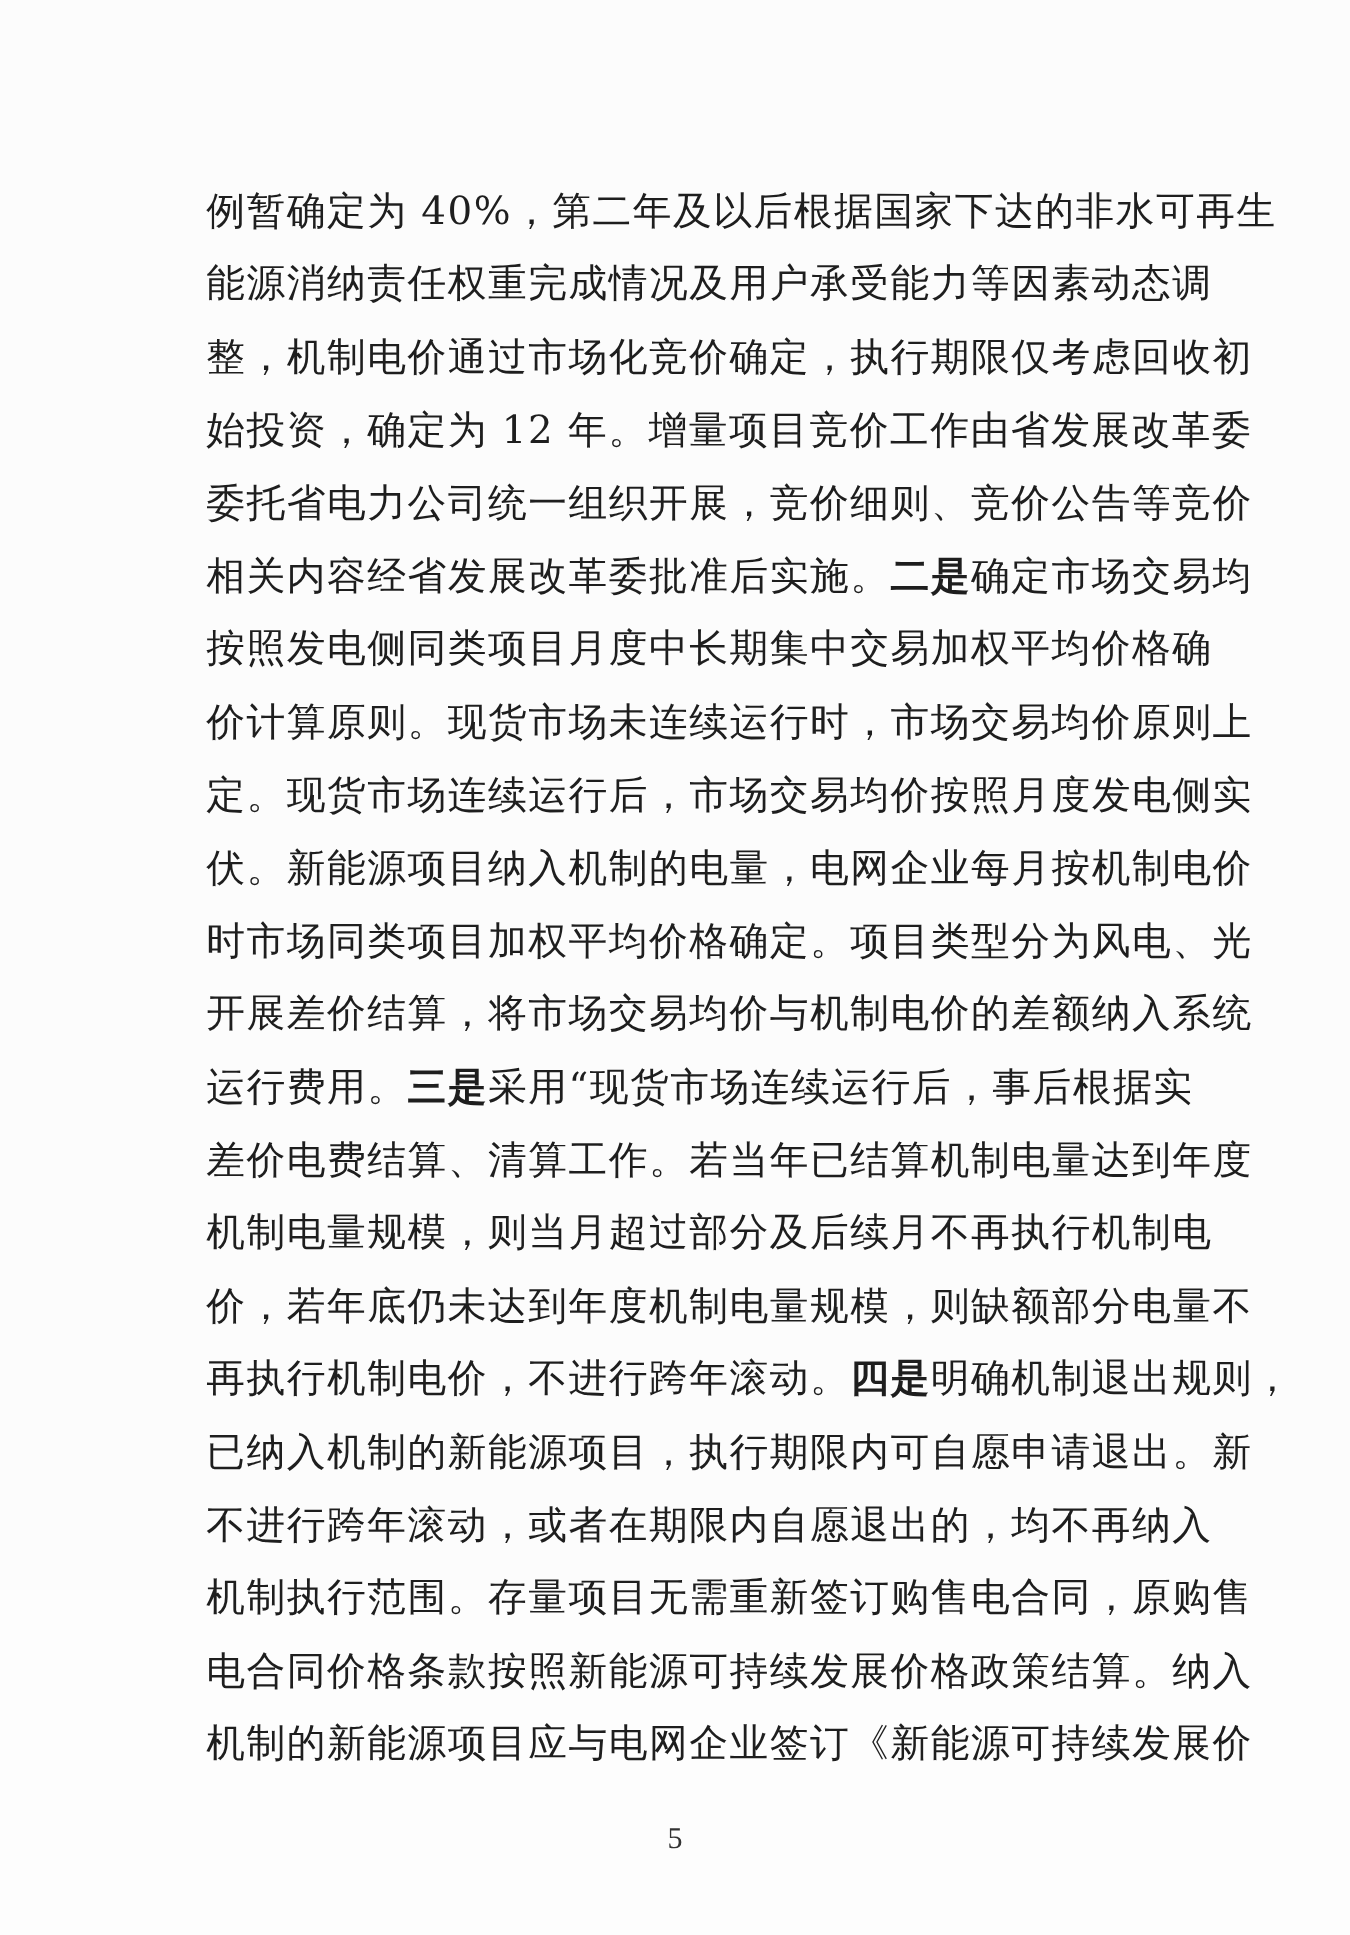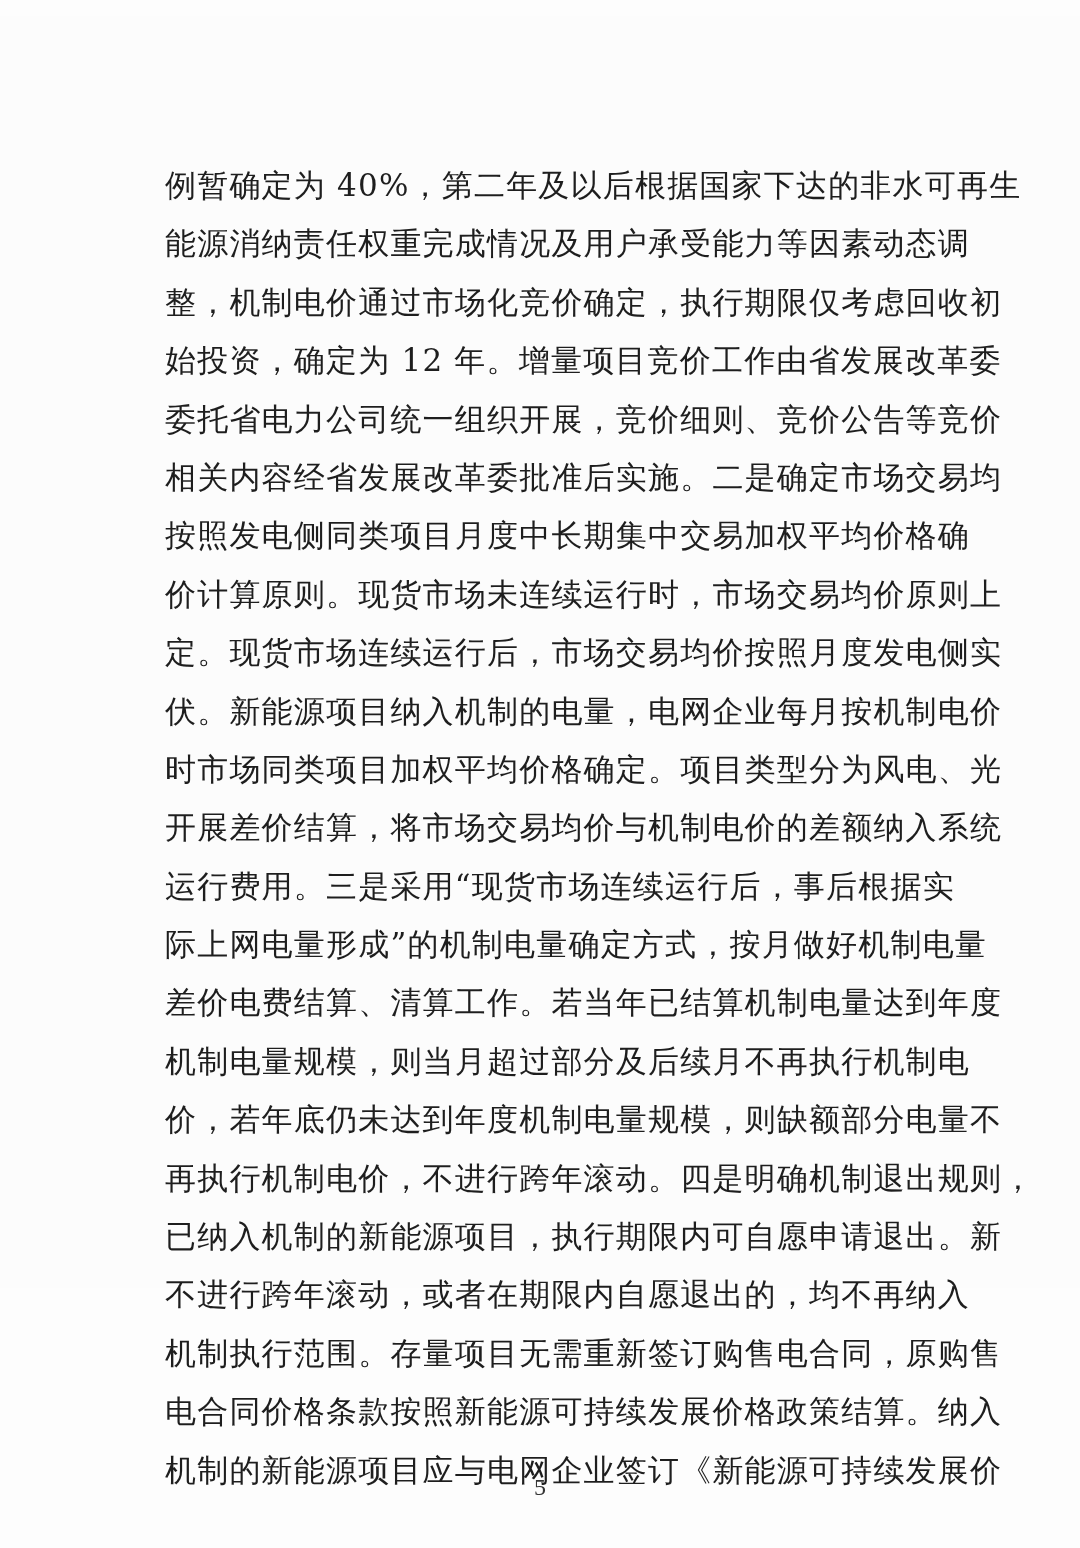--- a/index.html
+++ b/index.html
@@ -9,21 +9,21 @@
     }
     body {
       width: 1080px;
       height: 1548px;
       position: relative;
       overflow: hidden;
       background: #fdfdfd;
     }
     .page {
       position: absolute;
-      left: 0; top: 16px;
+      left: 0; top: 0;
       width: 1080px;
       height: 1272px;
       background: #fcfcfc;
     }
     .body-text {
       position: absolute;
       left: 165px;
       top: 140px;
       width: 752px;
       margin: 0;
@@ -37,21 +37,21 @@
       display: block;
       white-space: nowrap;
       text-align: justify;
       text-align-last: justify;
       height: 58.4px;
     }
     .line.last {
       text-align-last: justify;
     }
     .bold {
-      font-weight: normal;
+      font-weight: bold;
       font-family: "DejaVu Sans", "Liberation Sans", sans-serif;
     }
     .page-number {
       position: absolute;
       left: 0;
       width: 1080px;
       top: 1458px;
       text-align: center;
       font-family: "Liberation Serif", "DejaVu Serif", serif;
       font-size: 24px;
@@ -69,21 +69,20 @@
       <span class="line"><span>始投资，确定为 12 年。增量项目竞价工作由省发展改革委</span></span>
       <span class="line"><span>委托省电力公司统一组织开展，竞价细则、竞价公告等竞价</span></span>
       <span class="line"><span>相关内容经省发展改革委批准后实施。</span><span class="bold">二是</span><span>确定市场交易均</span></span>
       <span class="line"><span>按照发电侧同类项目月度中长期集中交易加权平均价格确</span></span>
       <span class="line"><span>价计算原则。现货市场未连续运行时，市场交易均价原则上</span></span>
       <span class="line"><span>定。现货市场连续运行后，市场交易均价按照月度发电侧实</span></span>
       <span class="line"><span>伏。新能源项目纳入机制的电量，电网企业每月按机制电价</span></span>
       <span class="line"><span>时市场同类项目加权平均价格确定。项目类型分为风电、光</span></span>
       <span class="line"><span>开展差价结算，将市场交易均价与机制电价的差额纳入系统</span></span>
       <span class="line"><span>运行费用。</span><span class="bold">三是</span><span>采用“现货市场连续运行后，事后根据实</span></span>
-      <span class="line"><span>际上网电量形成”的机制电量确定方式，按月做好机制电量</span></span>
       <span class="line"><span>差价电费结算、清算工作。若当年已结算机制电量达到年度</span></span>
       <span class="line"><span>机制电量规模，则当月超过部分及后续月不再执行机制电</span></span>
       <span class="line"><span>价，若年底仍未达到年度机制电量规模，则缺额部分电量不</span></span>
       <span class="line"><span>再执行机制电价，不进行跨年滚动。</span><span class="bold">四是</span><span>明确机制退出规则，</span></span>
       <span class="line"><span>已纳入机制的新能源项目，执行期限内可自愿申请退出。新</span></span>
       <span class="line"><span>不进行跨年滚动，或者在期限内自愿退出的，均不再纳入</span></span>
       <span class="line"><span>机制执行范围。存量项目无需重新签订购售电合同，原购售</span></span>
       <span class="line"><span>电合同价格条款按照新能源可持续发展价格政策结算。纳入</span></span>
       <span class="line"><span>机制的新能源项目应与电网企业签订《新能源可持续发展价</span></span>
     </div>

